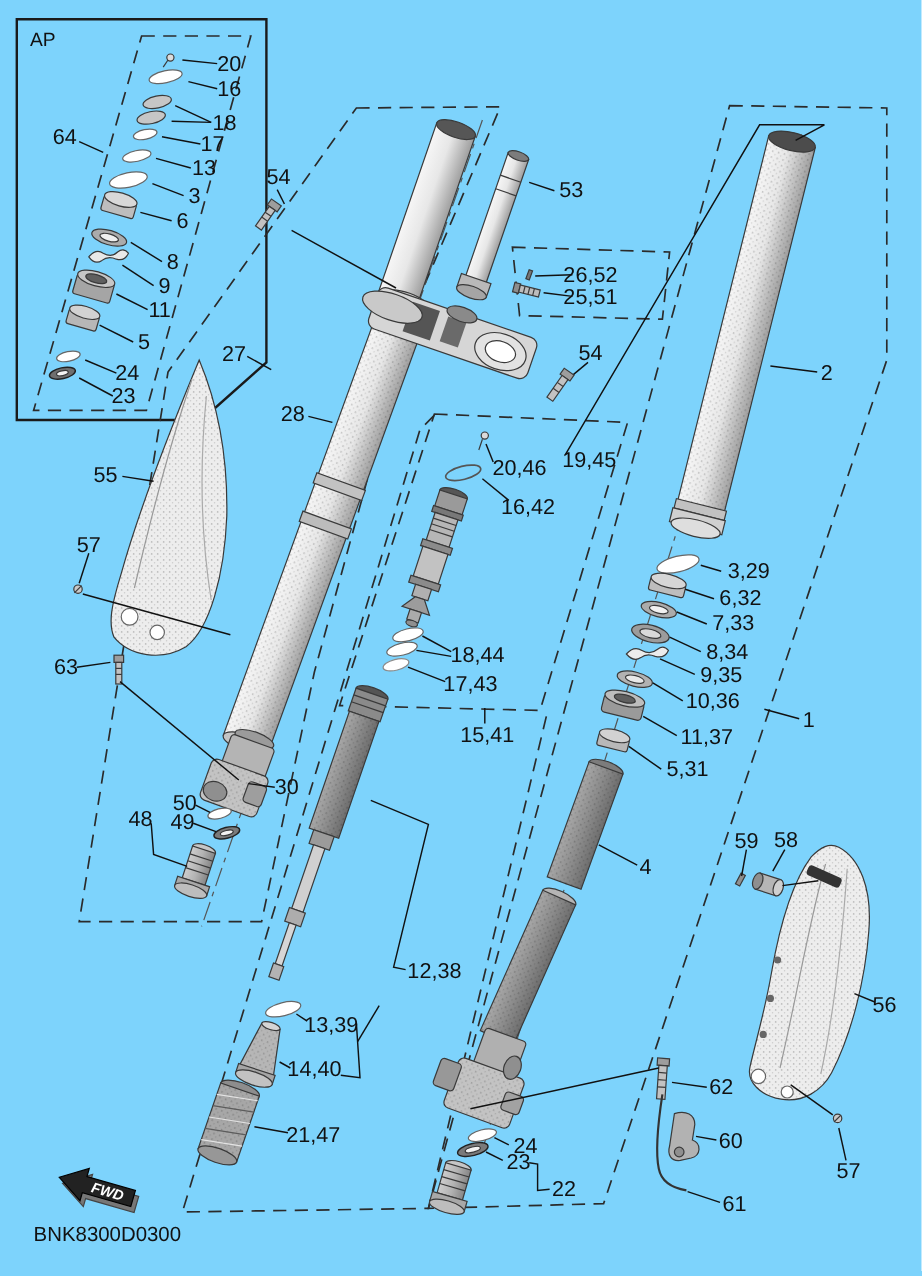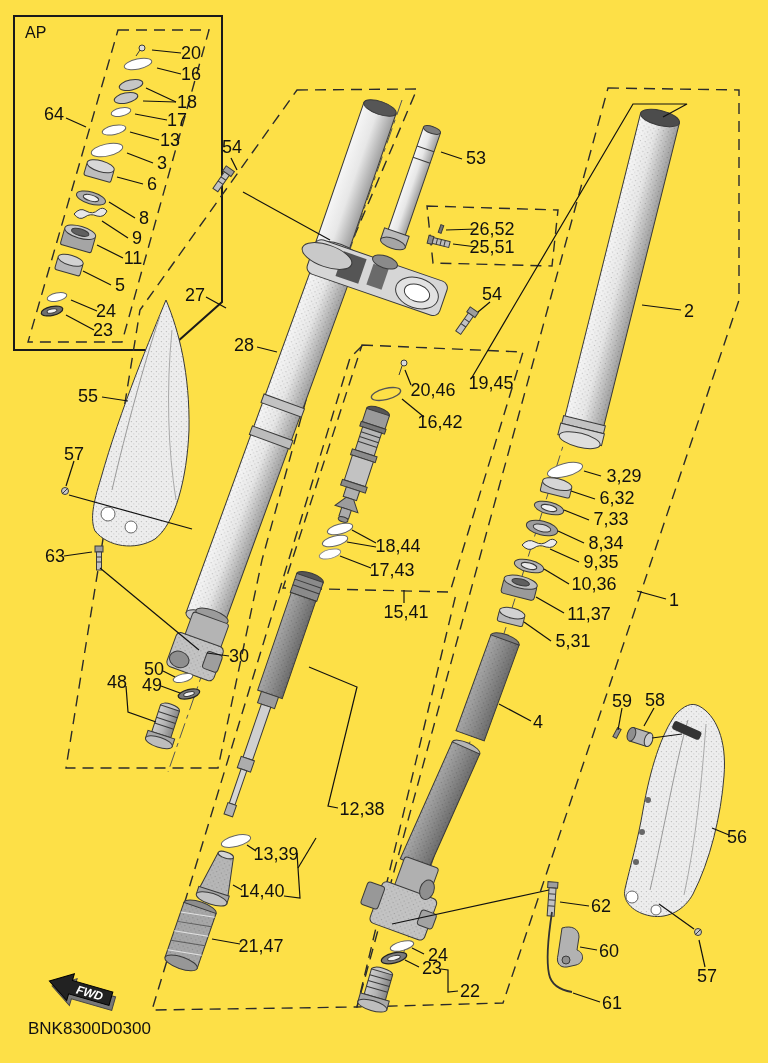--- a/index.html
+++ b/index.html
@@ -1,16 +1,16 @@
 <!DOCTYPE html>
 <html><head>
 <meta charset="utf-8">
 <style>
   html,body{margin:0;padding:0;background:#ffffff;}
-  .stage{width:768px;height:1063px;position:relative;background:#fde047;overflow:hidden;}
+  .stage{width:768px;height:1063px;position:relative;background:#7dd3fc;overflow:hidden;}
   svg{display:block;}
   text{font-family:"Liberation Sans","DejaVu Sans",sans-serif;fill:#111;}
   .lbl{font-size:18px;text-anchor:middle;}
   .inset-title{font-size:16px;text-anchor:start;}
   .code{font-size:17px;text-anchor:start;}
   .fwd-txt{font-size:12px;font-weight:bold;font-style:italic;fill:#ffffff;text-anchor:middle;}
   .ld{stroke:#111;stroke-width:1.2;fill:none;}
   .dashed{stroke:#2b2b2b;stroke-width:1.4;fill:none;stroke-dasharray:11 7;}
   .solidbox{stroke:#1a1a1a;stroke-width:2;fill:none;}
   .axis{stroke:#555;stroke-width:1;fill:none;stroke-dasharray:16 5 4 5;}

